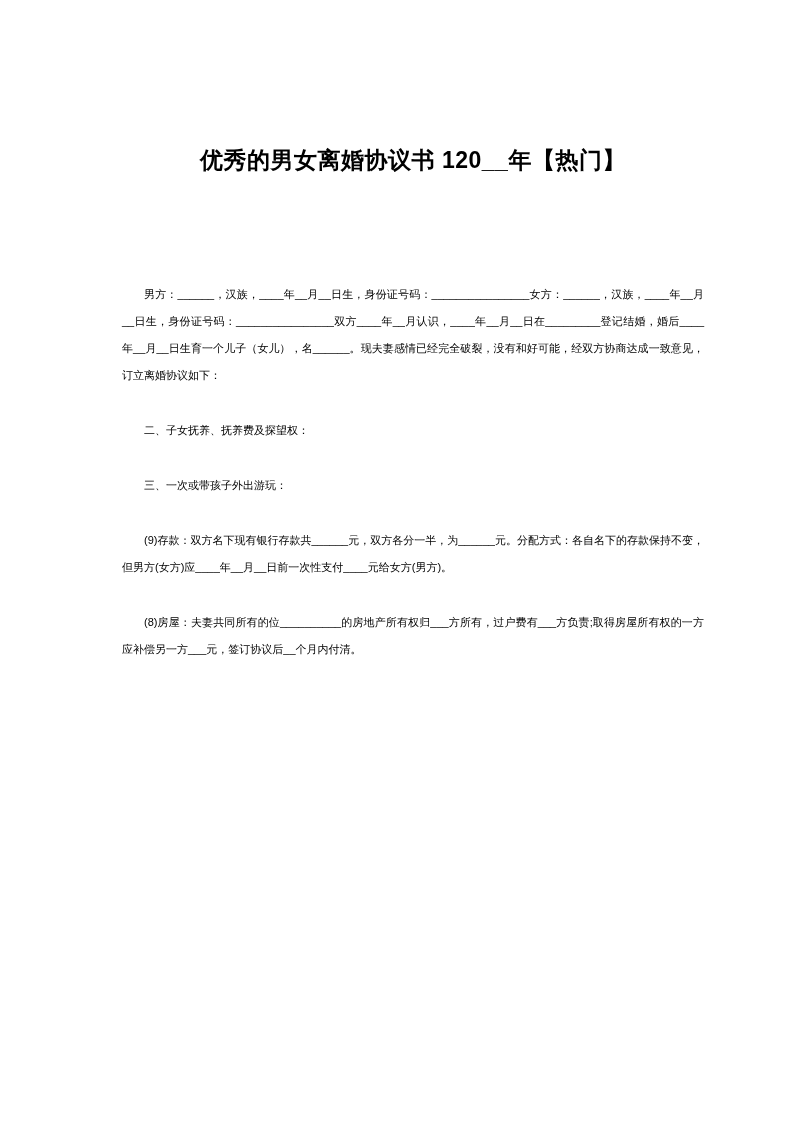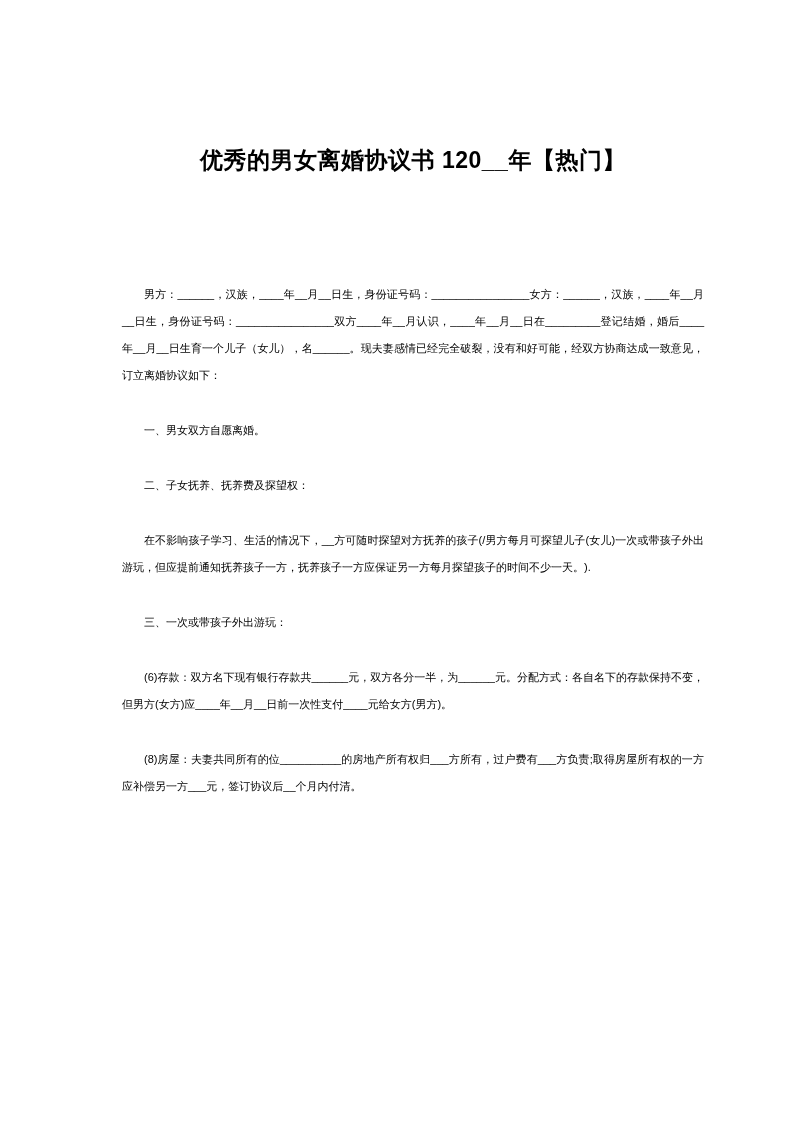--- a/index.html
+++ b/index.html
@@ -56,28 +56,26 @@
 </style>
 </head>
 <body>
 
 <div class="page">
   <div class="content">
     <h1 class="doc-title">优秀的男女离婚协议书 120__年【热门】</h1>
 
     <p class="para">男方：______，汉族，____年__月__日生，身份证号码：________________女方：______，汉族，____年__月__日生，身份证号码：________________双方____年__月认识，____年__月__日在_________登记结婚，婚后____年__月__日生育一个儿子（女儿），名______。现夫妻感情已经完全破裂，没有和好可能，经双方协商达成一致意见，订立离婚协议如下：</p>
 
-    <p class="para clause-heading">一、男女双方自愿离婚。</p>
 
     <p class="para clause-heading">二、子女抚养、抚养费及探望权：</p>
 
 
-    <p class="para">在不影响孩子学习、生活的情况下，__方可随时探望对方抚养的孩子(/男方每月可探望儿子(女儿)一次或带孩子外出游玩，但应提前通知抚养孩子一方，抚养孩子一方应保证另一方每月探望孩子的时间不少一天。).</p>
 
     <p class="para clause-heading">三、一次或带孩子外出游玩：</p>
 
-    <p class="para">(6)存款：双方名下现有银行存款共______元，双方各分一半，为______元。分配方式：各自名下的存款保持不变，但男方(女方)应____年__月__日前一次性支付____元给女方(男方)。</p>
+    <p class="para">(9)存款：双方名下现有银行存款共______元，双方各分一半，为______元。分配方式：各自名下的存款保持不变，但男方(女方)应____年__月__日前一次性支付____元给女方(男方)。</p>
 
     <p class="para">(8)房屋：夫妻共同所有的位__________的房地产所有权归___方所有，过户费有___方负责;取得房屋所有权的一方应补偿另一方___元，签订协议后__个月内付清。</p>
   </div>
 
   <div class="footer">1</div>
 </div>
 
 </body></html>

